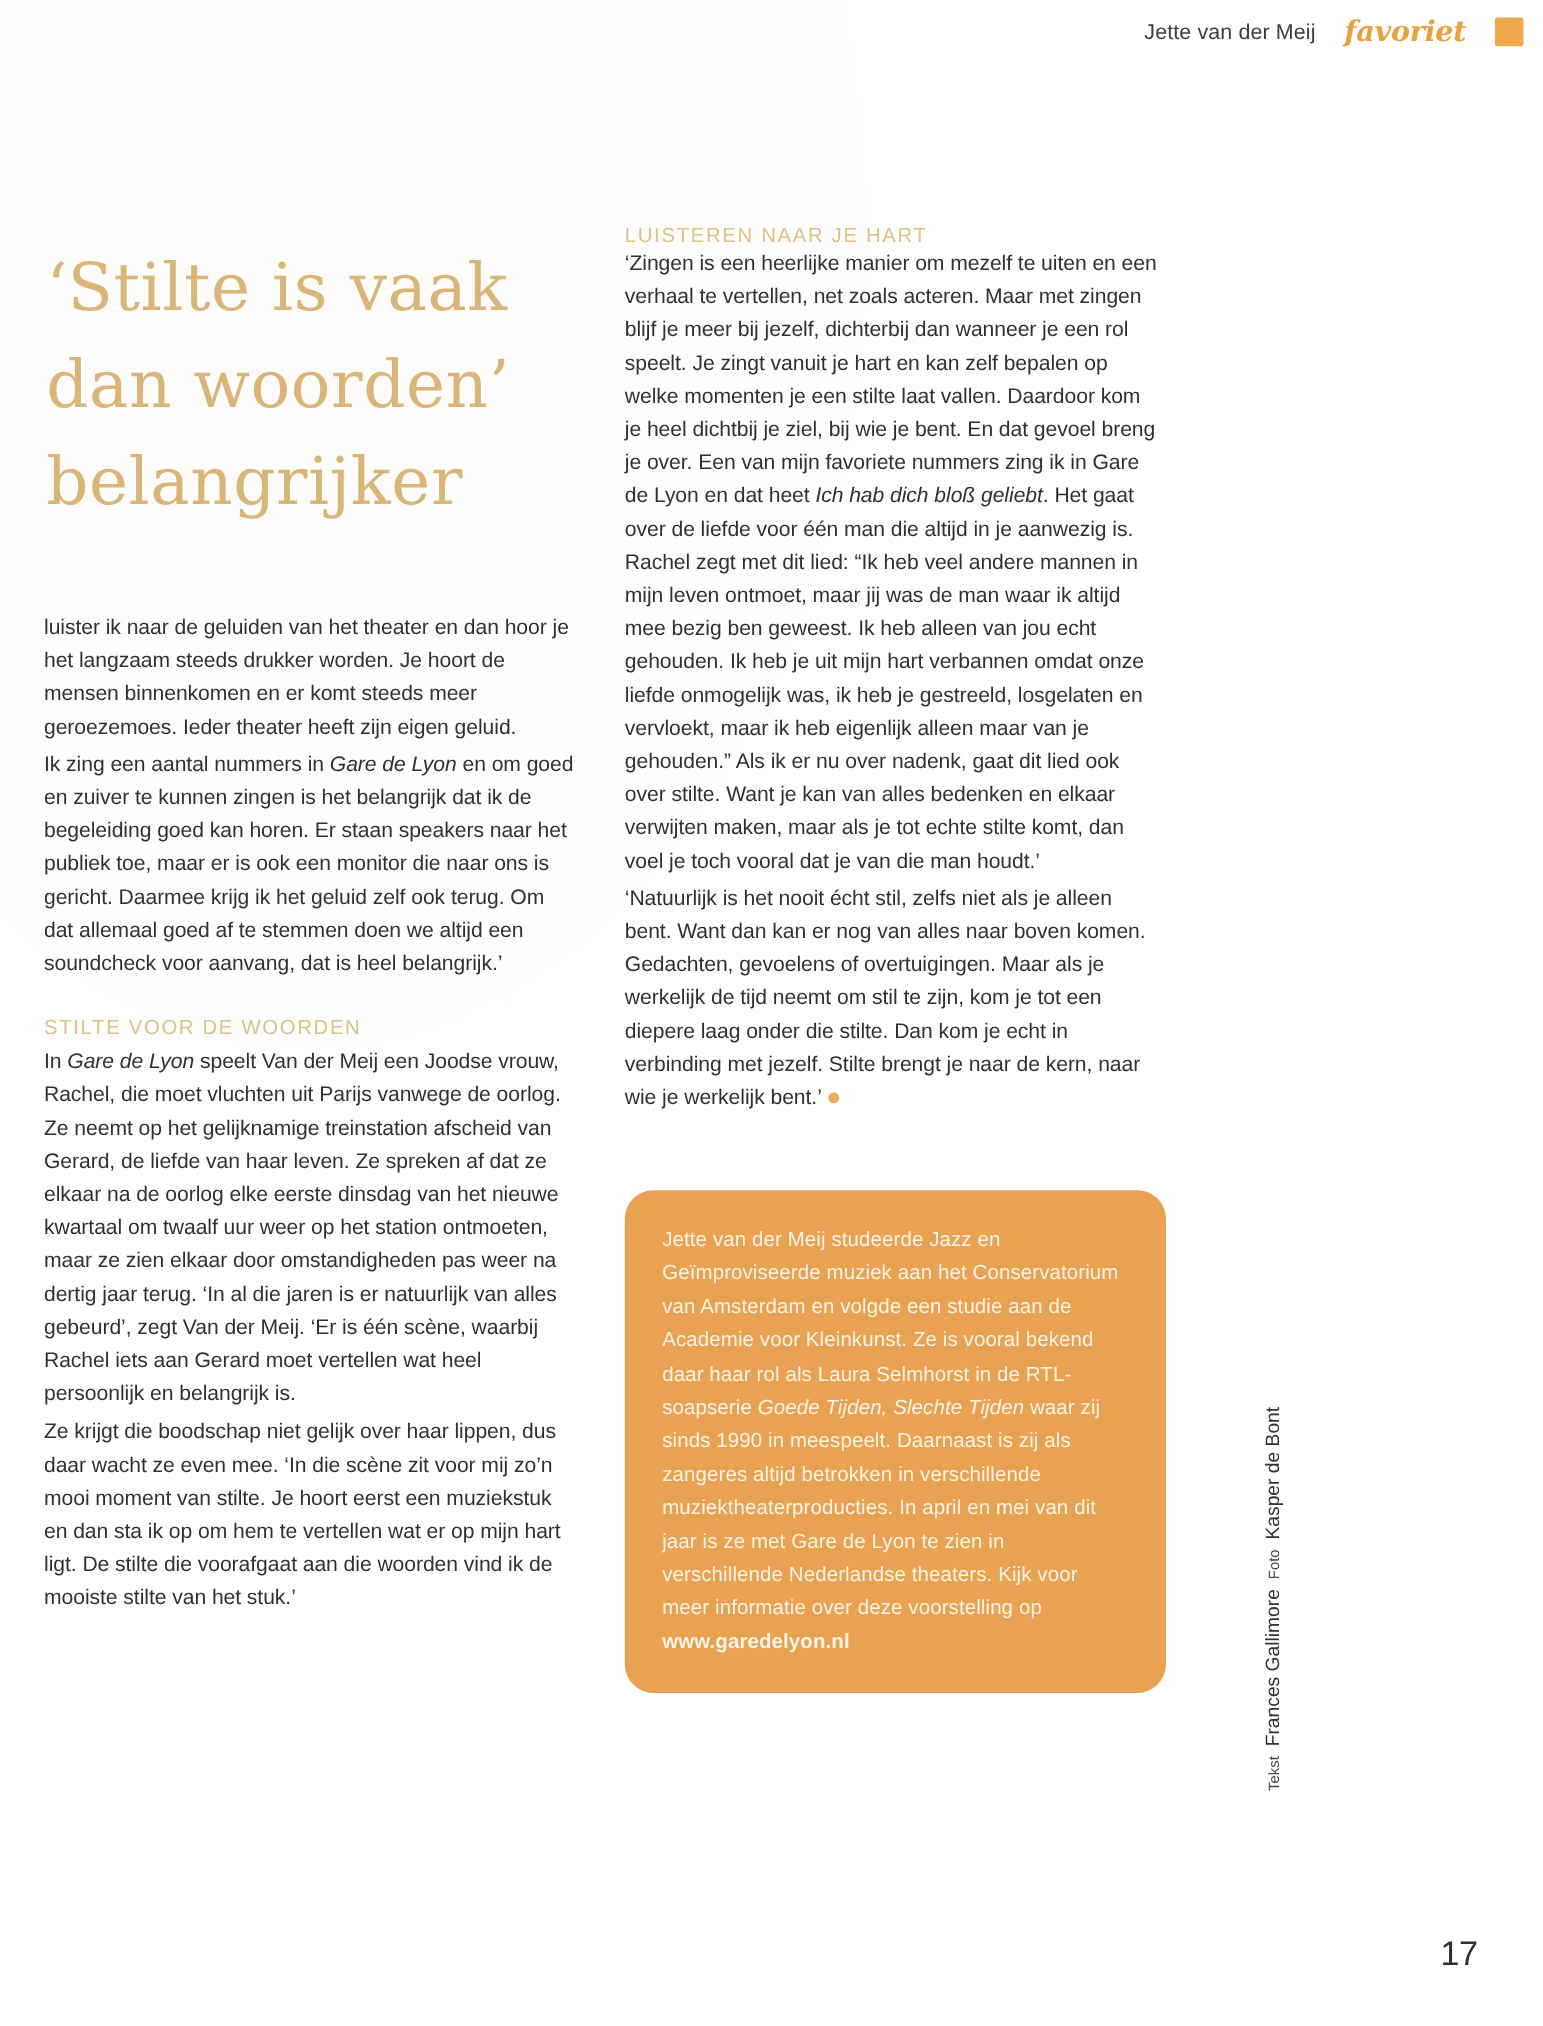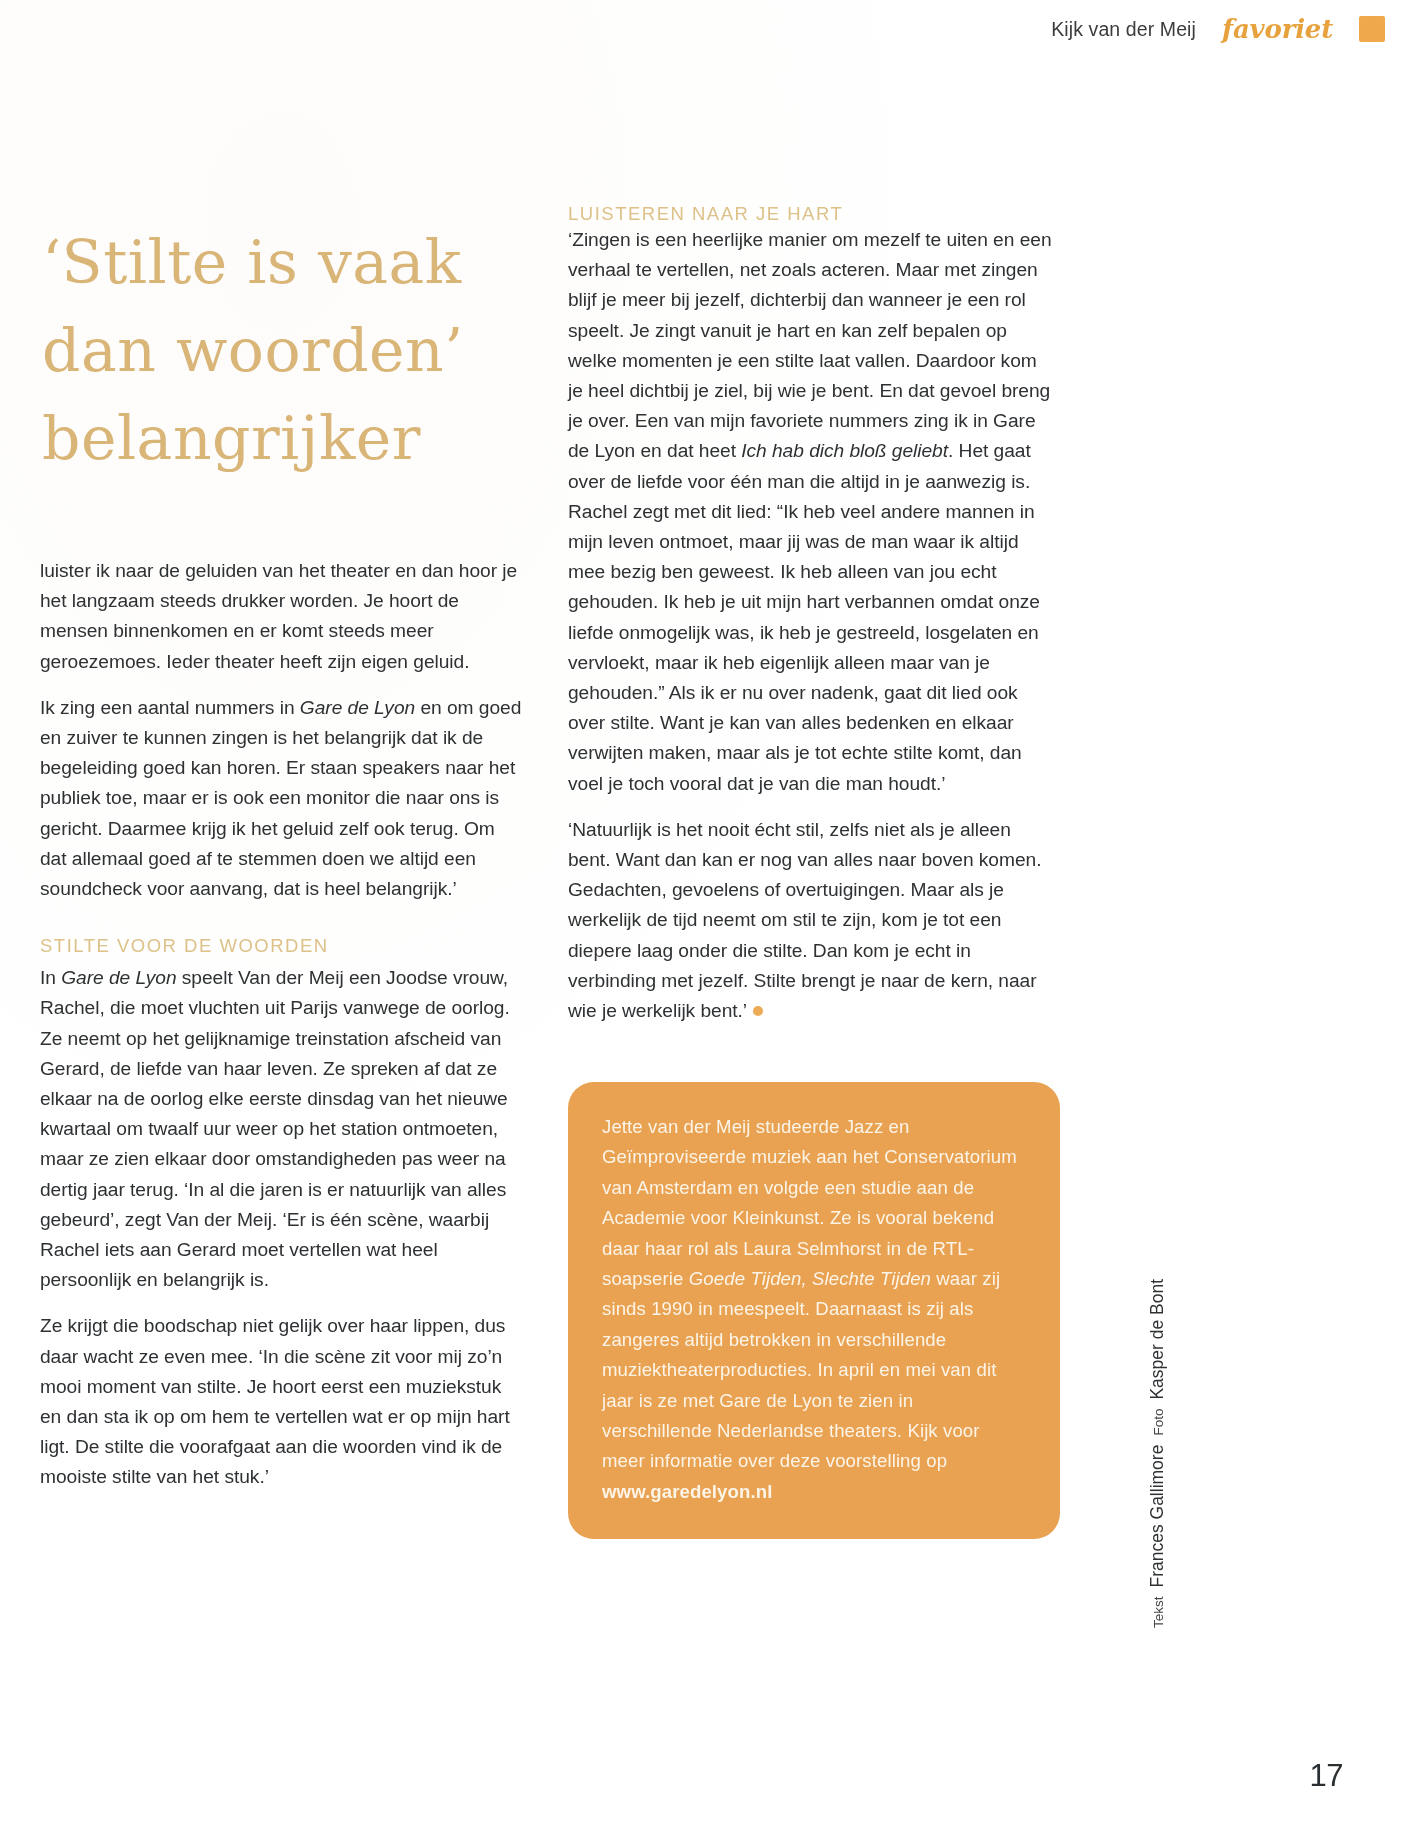--- a/index.html
+++ b/index.html
@@ -85,21 +85,21 @@
   }
   .col-right .sect-head { margin-bottom: 0; }
 
   p.body {
     margin: 0;
     font-size: 19.2px;
     line-height: 30.2px;
     color: #2e3133;
     letter-spacing: -0.05px;
   }
-  p.body + p.body { margin-top: 16px; }
+  p.body + p.body { margin-top: 4px; }
   p.gap { margin-top: 26px; }
   .sect-head.spaced { margin-top: 31px; }
   em { font-style: italic; }
 
   .endmark {
     display: inline-block;
     width: 10px;
     height: 10px;
     border-radius: 50%;
     background: #eeab55;
@@ -157,21 +157,21 @@
     color: #2c2f31;
     letter-spacing: -0.5px;
   }
 </style>
 </head>
 <body>
 
 <div class="page">
 
   <div class="header">
-    <span class="header-name">Kijk van der Meij</span>
+    <span class="header-name">Jette van der Meij</span>
     <span class="header-brand">favoriet</span>
     <span class="header-square"></span>
   </div>
 
   <h1 class="headline">
     <span class="ln">‘Stilte is vaak</span>
     <span class="ln">dan woorden’</span>
     <span class="ln">belangrijker</span>
   </h1>
 

